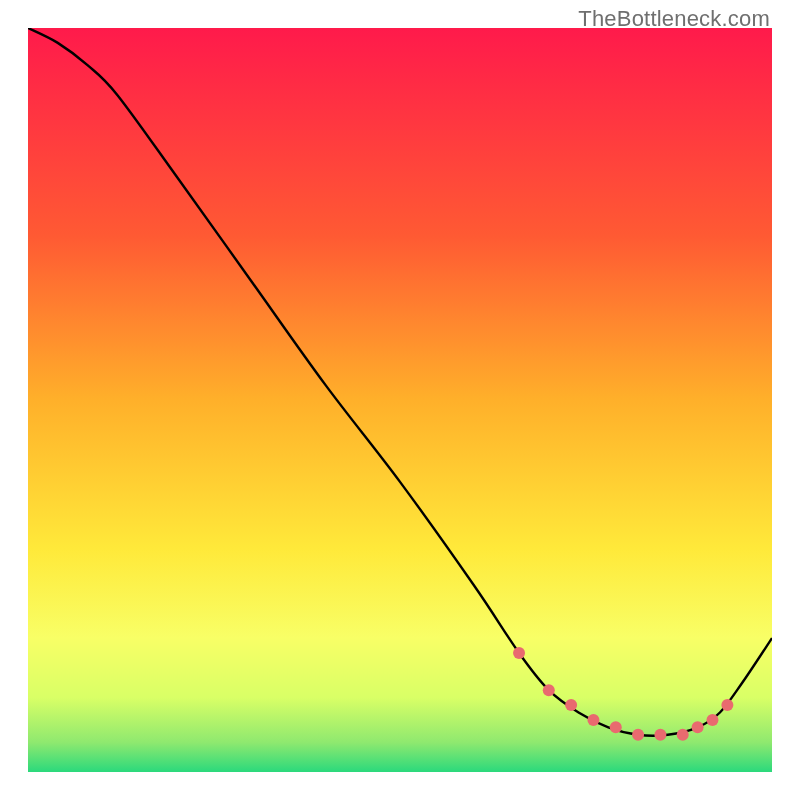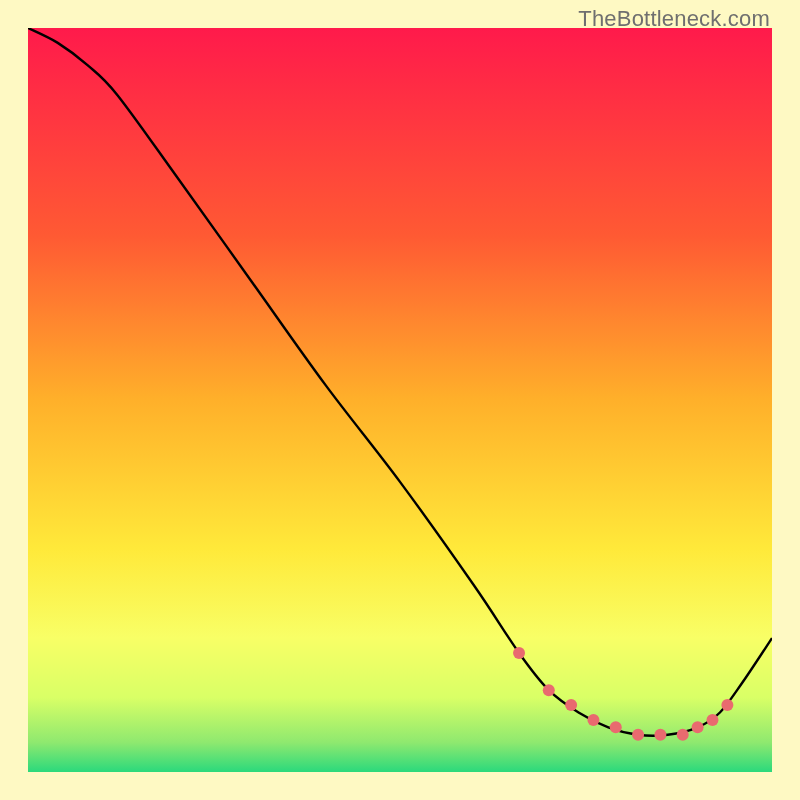--- a/index.html
+++ b/index.html
@@ -8,21 +8,21 @@
     width: 800px;
     height: 800px;
     background: #000;
     overflow: hidden;
     font-family: Arial, Helvetica, sans-serif;
   }
   .stage {
     position: relative;
     width: 800px;
     height: 800px;
-    background: #fef9c3;
+    background: #ffffff;
   }
   .plot {
     position: absolute;
     left: 28px;
     top: 28px;
     width: 744px;
     height: 744px;
   }
   .gradient {
     position: absolute;

